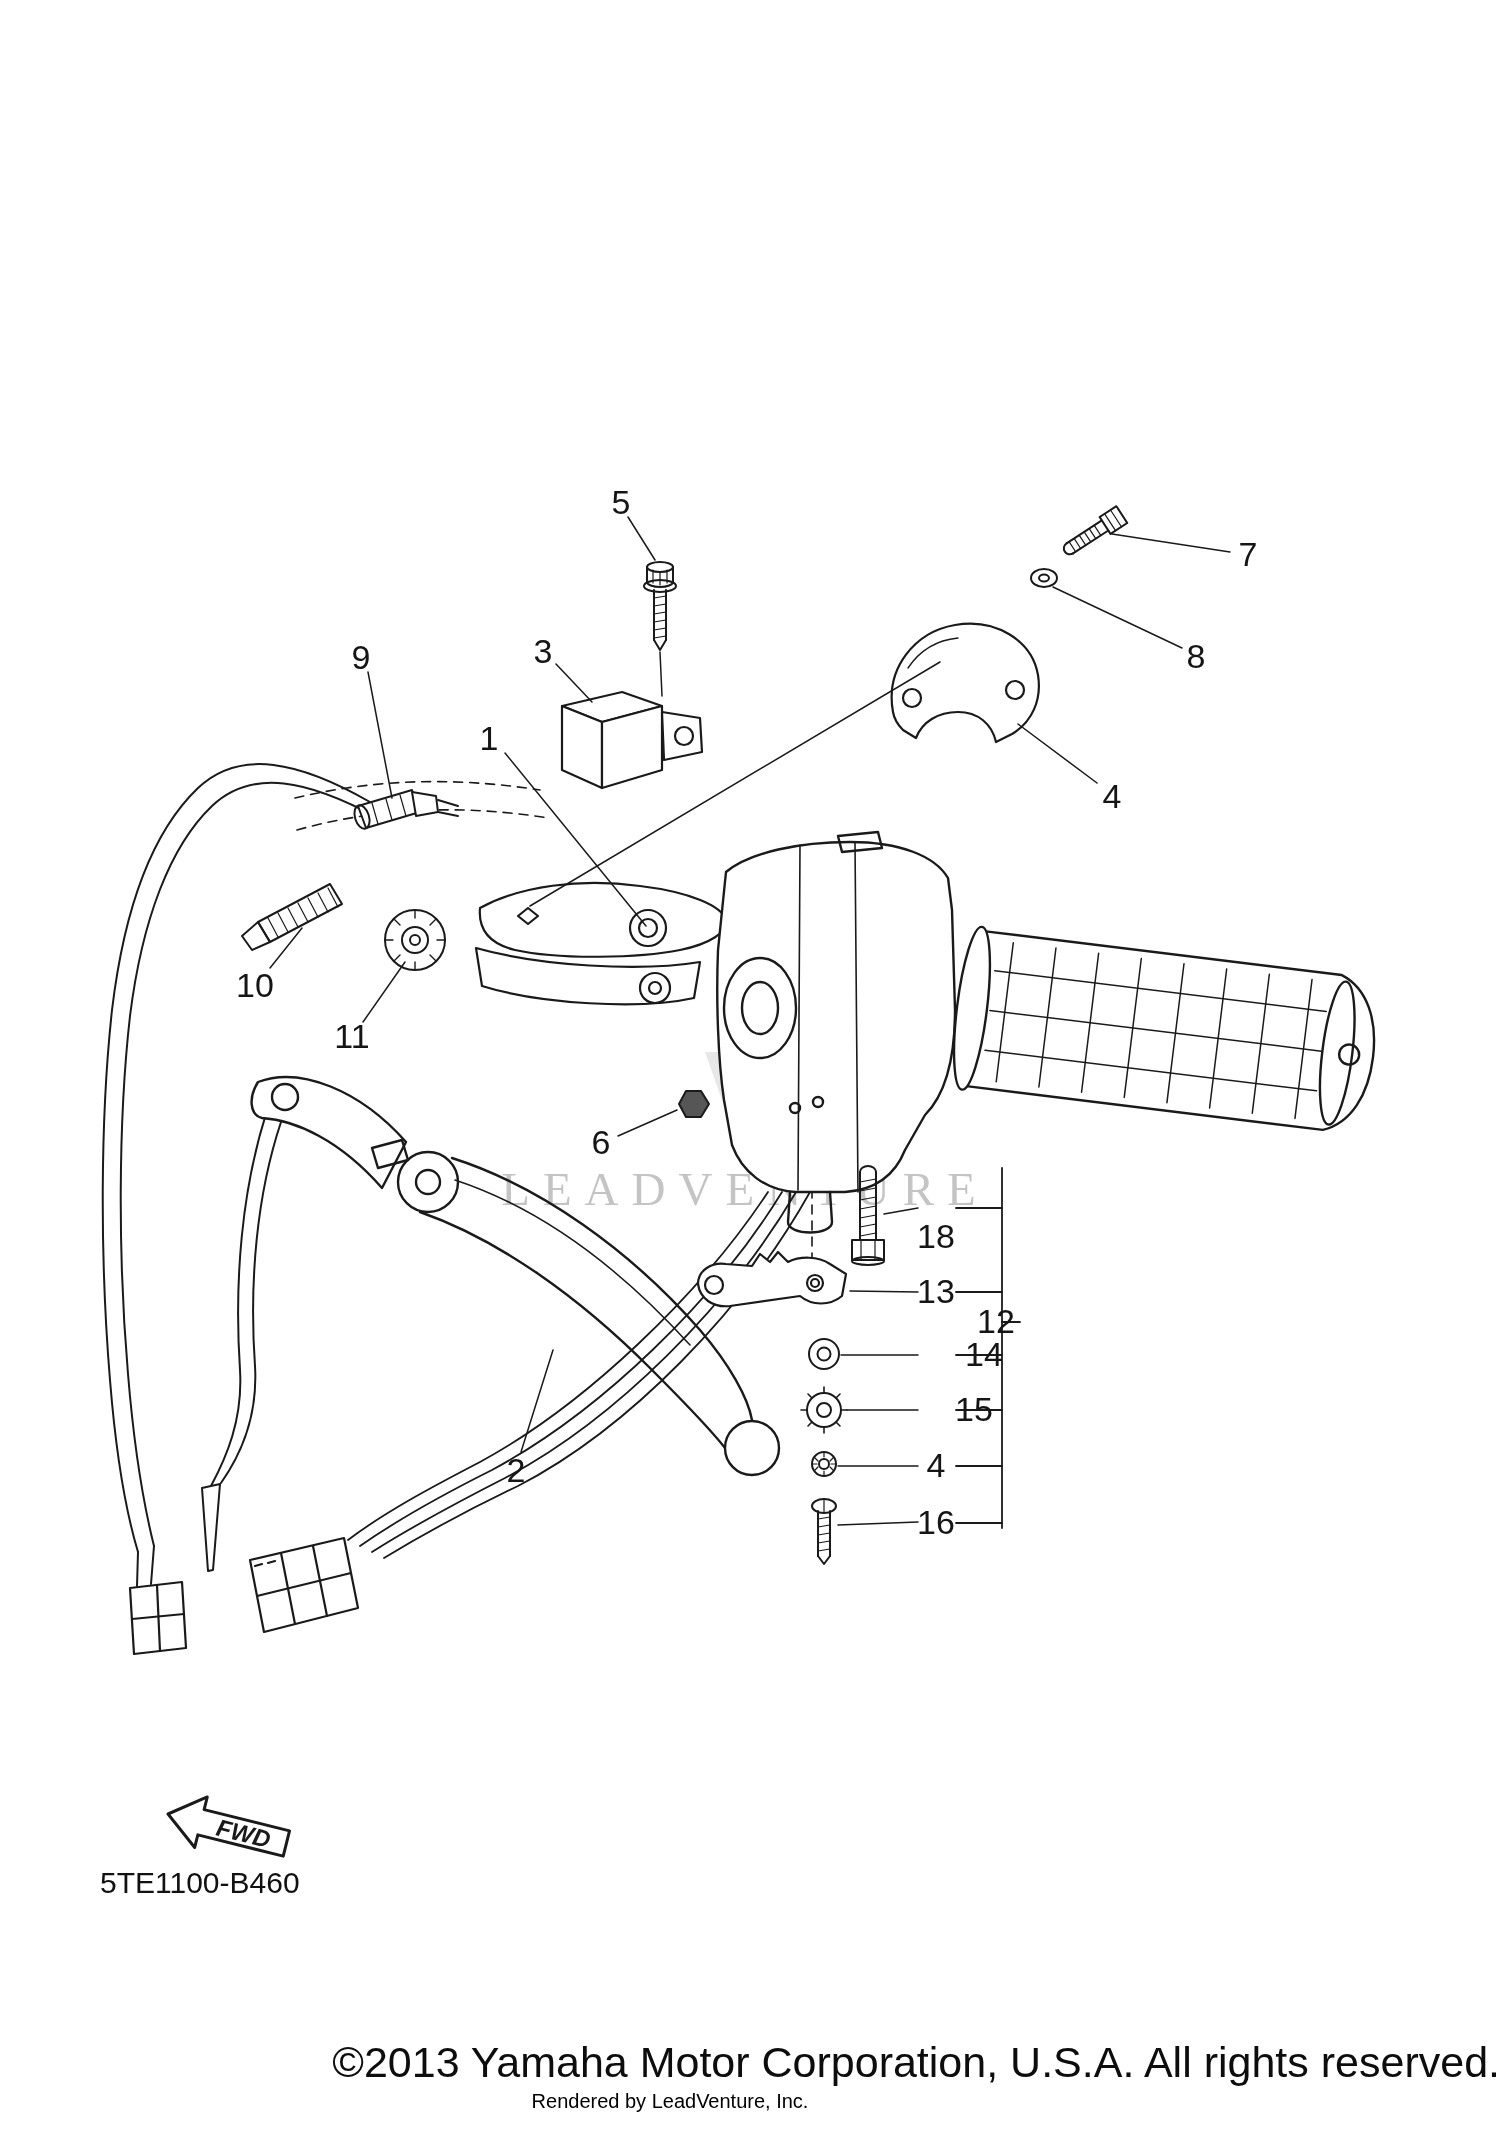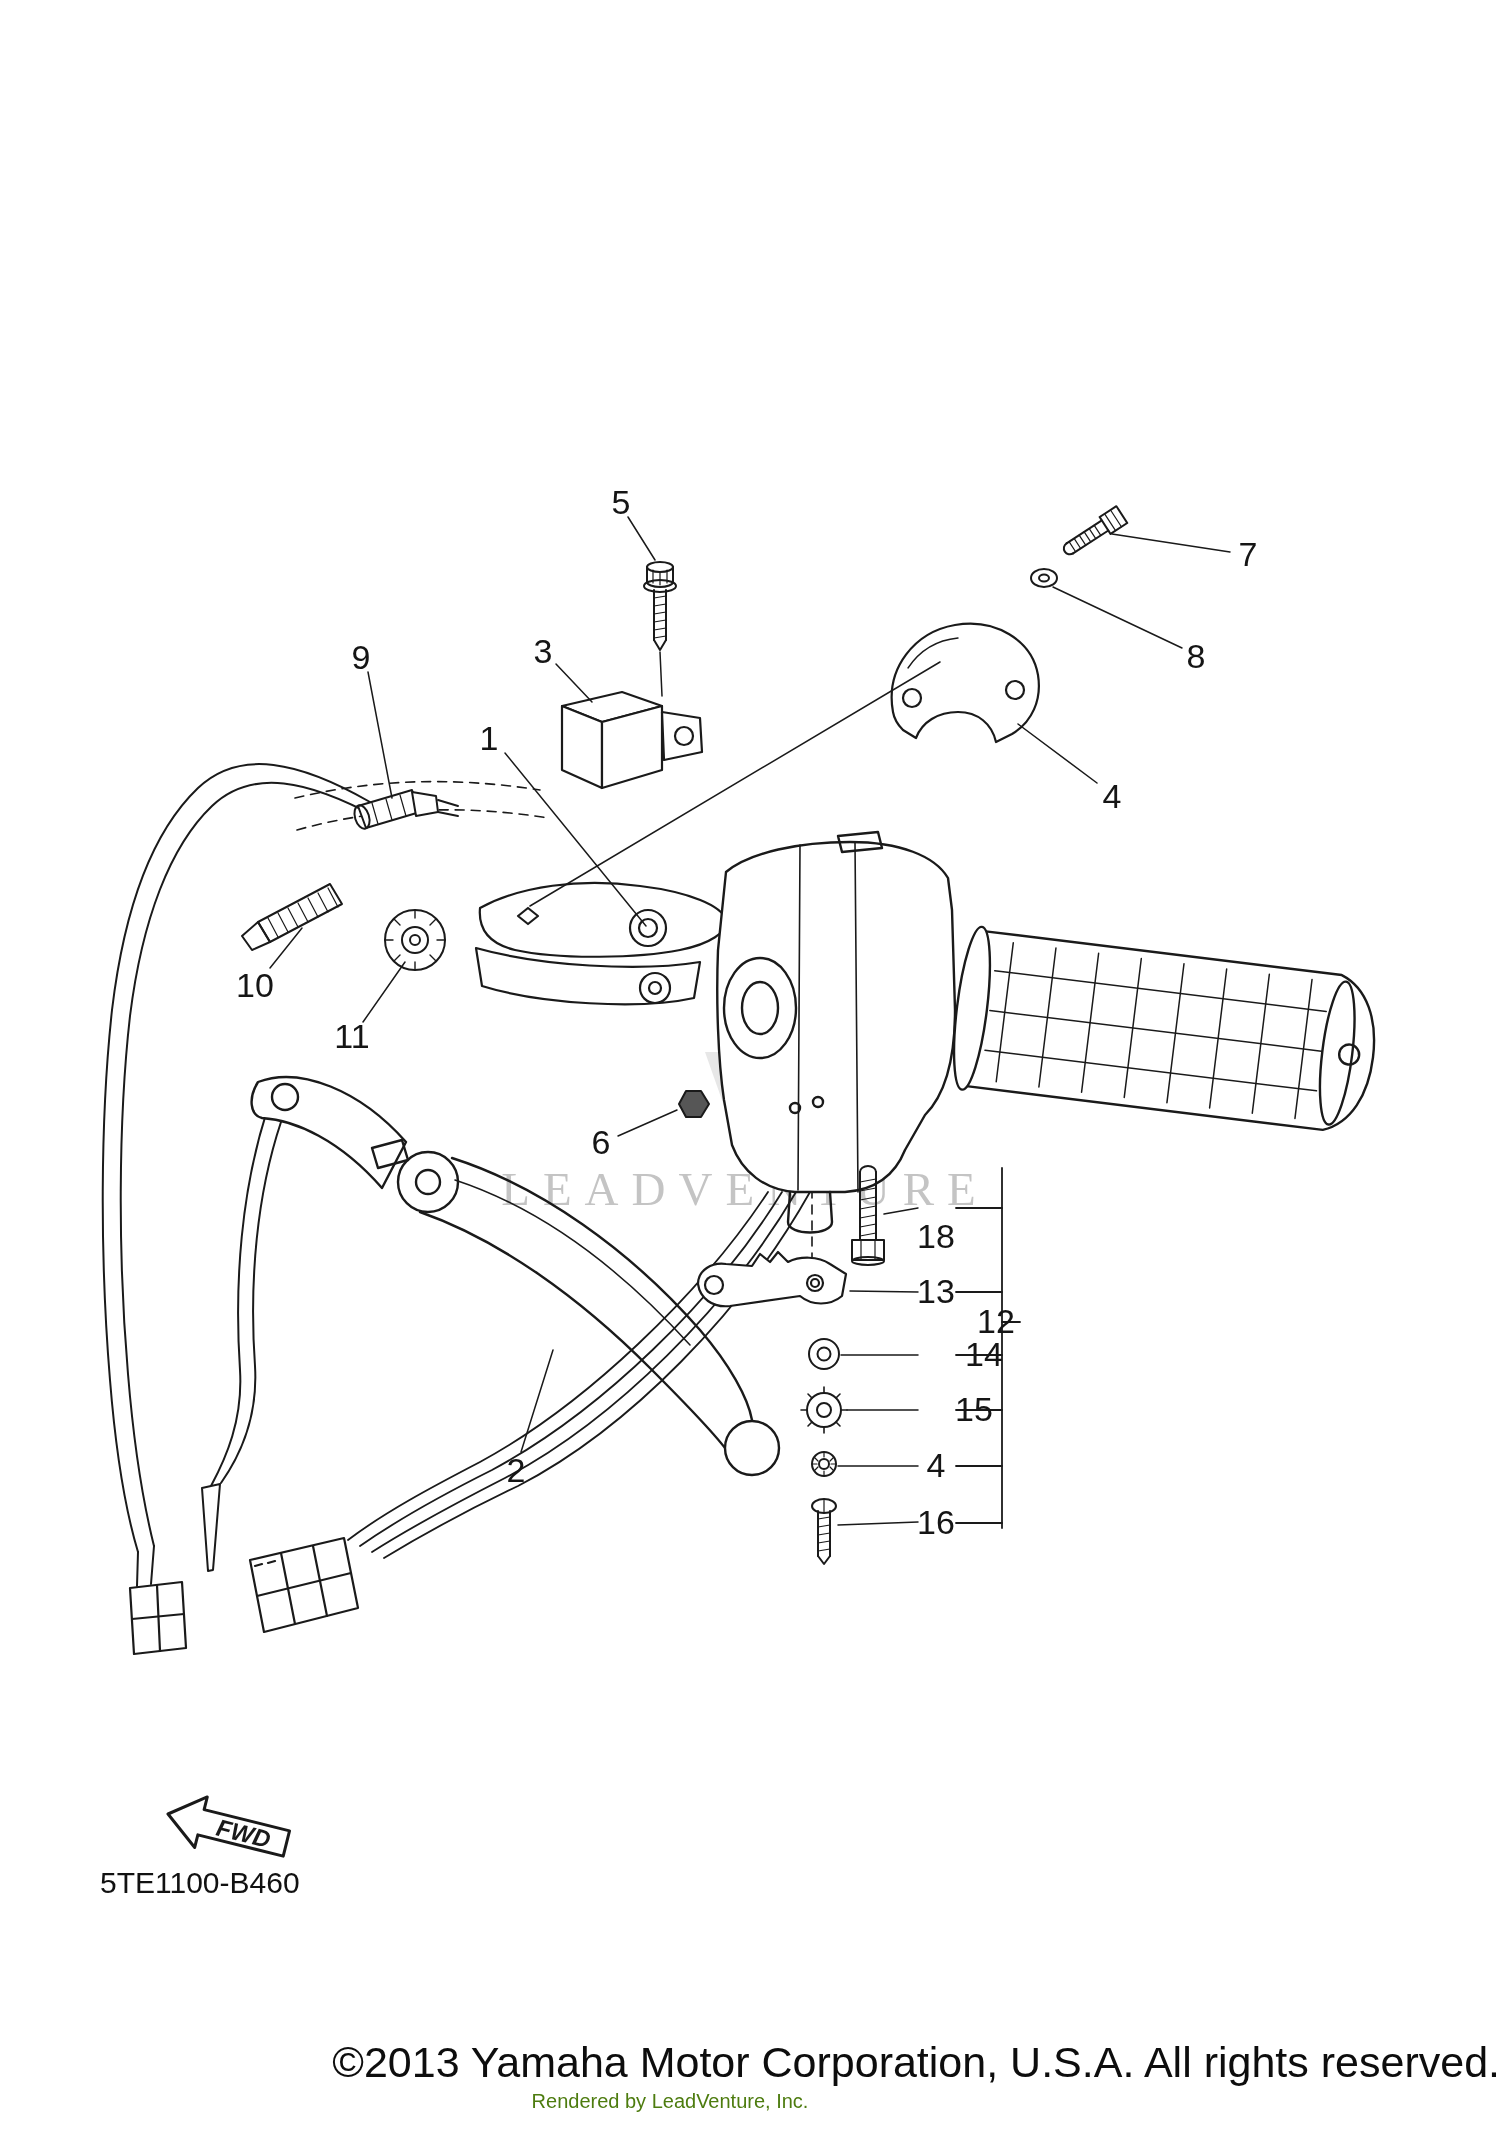--- a/index.html
+++ b/index.html
@@ -32,21 +32,21 @@
     font-size:43px;
     color:#0d0d0d;
     font-family:"Liberation Sans",sans-serif;
     white-space:nowrap;
   }
   .rendered-by{
     position:absolute;
     top:2090px;left:390px;width:560px;
     text-align:center;
     font-size:20px;
-    color:#4d7c0f;
+    color:#000000;
     font-family:"Liberation Sans",sans-serif;
     white-space:nowrap;
   }
   .wm-text{
     font-family:"Liberation Serif",serif;
     letter-spacing:13px;
   }
 </style>
 </head>
 <body>

